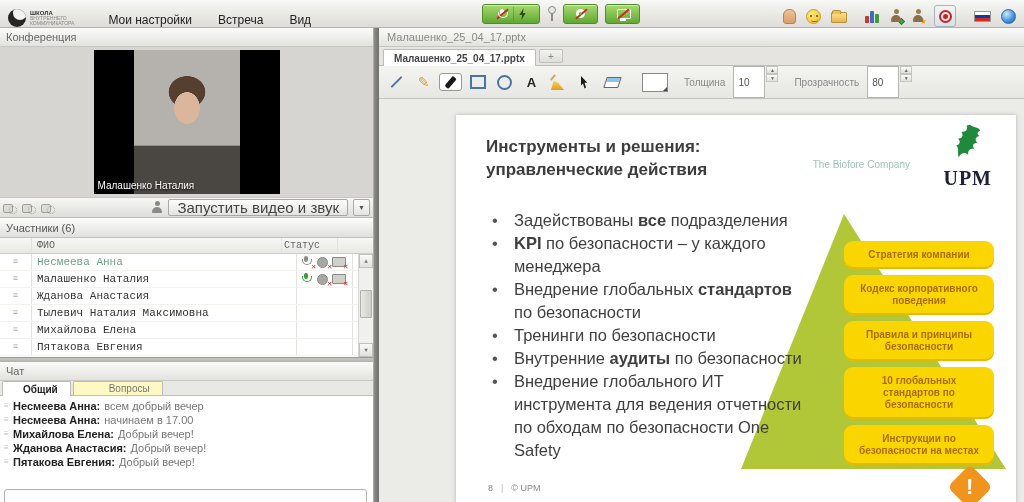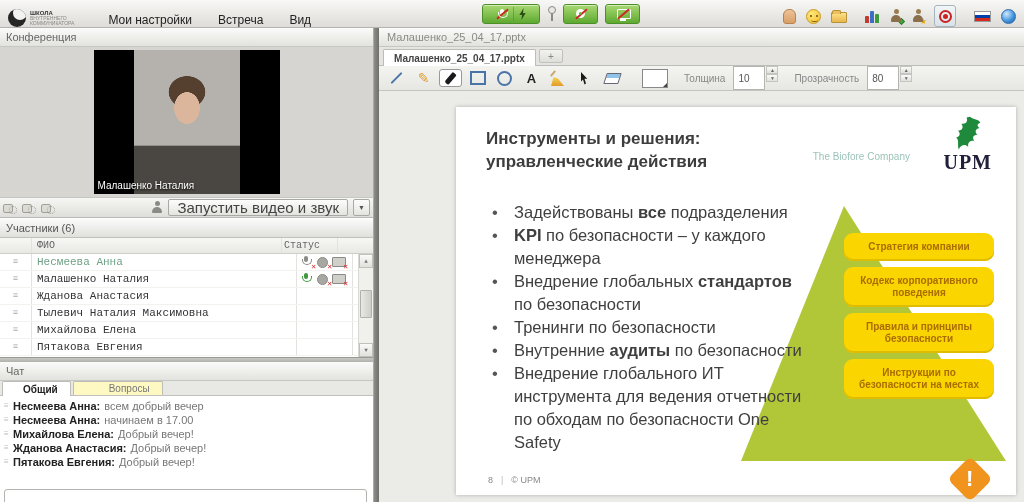--- a/index.html
+++ b/index.html
@@ -157,32 +157,32 @@
     background:linear-gradient(#f7d14a,#e09b2d); clip-path:polygon(20% 0,0 100%,100% 100%,55% 20%); }
   .t-cursor::before { content:""; width:10px; height:13px; background:#1a1a1a;
     clip-path:polygon(0 0,0 80%,25% 62%,40% 100%,55% 92%,40% 56%,68% 56%); }
   .t-eraser::before { content:""; width:13px; height:9px; transform:skewX(-18deg);
     background:linear-gradient(#8fc3e8 0 45%,#fdfdfd 45%); border:1px solid #667; border-radius:1px; }
   .swatch-wrap { margin-left:14px; width:26px; height:19px; border:1px solid #888; background:#fff; padding:1px; position:relative; }
   .swatch { width:100%; height:100%; }
   .swatch-drop { position:absolute; right:0px; bottom:0px; width:0; height:0; border-left:4px solid transparent; border-bottom:4px solid #444; }
   .tb-label { font-size:10px; color:#888; margin-left:12px; }
   .spin { display:flex; margin-left:4px; }
-  .spin-val { width:32px; height:24px; border:1px solid #b4b4b0; background:#fff; font-size:10px; color:#555; padding:0 4px; display:flex; align-items:center; }
+  .spin-val { width:32px; height:32px; border:1px solid #b4b4b0; background:#fff; font-size:10px; color:#555; padding:0 4px; display:flex; align-items:center; }
   .spin-btns { display:flex; flex-direction:column; margin-left:1px; }
   .spin-btns span { width:12px; height:8px; font-size:5px; line-height:7px; text-align:center; color:#666;
     border:1px solid #c4c4c0; background:linear-gradient(#fafaf8,#e0e0dc); }
 
   .canvas { flex:1; position:relative; background:#ebebe8; overflow:hidden; }
   .slide { position:absolute; left:77px; top:16px; width:560px; height:388px; background:#fff; box-shadow:0 0 4px rgba(0,0,0,.25); }
   .slide-title { position:absolute; left:30px; top:20px; width:345px; font-size:17px; font-weight:bold; color:#3d3d3d; line-height:23px; }
   .brand { position:absolute; right:14px; top:6px; width:220px; height:60px; }
   .brand .tagline { position:absolute; right:92px; top:38px; font-size:10px; color:#9cc3b8; }
   .brand .griffin { position:absolute; right:14px; top:2px; }
-  .brand .upm { position:absolute; right:10px; top:38px; font-family:"Liberation Serif",serif; font-size:20px; font-weight:bold; color:#20203a; letter-spacing:1px; }
+  .brand .upm { position:absolute; right:10px; top:46px; font-family:"Liberation Serif",serif; font-size:20px; font-weight:bold; color:#20203a; letter-spacing:1px; }
   .bullets { position:absolute; left:36px; top:94px; width:312px; font-size:16.5px; color:#3f3f3f; line-height:23px; z-index:3; }
   .bullets .bli { display:flex; }
   .bullets .dot { width:22px; flex:0 0 22px; color:#555; }
   .pyramid { position:absolute; left:285px; top:99px; width:0; height:0; z-index:1;
     border-left:103px solid transparent; border-right:162px solid transparent; border-bottom:255px solid #b2c737; }
   .boxes { position:absolute; left:388px; top:126px; width:150px; display:flex; flex-direction:column; gap:6px; z-index:2; }
   .ybox { background:#fbd500; border-radius:9px; box-shadow:inset 0 -2px #e0bc00; padding:8px 8px;
     font-size:10px; font-weight:bold; color:#a96d00; text-align:center; display:flex; align-items:center; justify-content:center; min-height:28px; line-height:12px; }
   .slide-footer { position:absolute; left:32px; bottom:10px; font-size:9px; color:#888; display:flex; gap:8px; align-items:center; }
   .slide-footer .sep { color:#bbb; }
@@ -463,20 +463,21 @@
             <div class="bli">
               <span class="dot">•</span>
               <span><span>Внедрение глобального ИТ инструмента для ведения отчетности по обходам по безопасности One Safety</span></span>
             </div>
           </div>
         <div class="pyramid"></div>
         <div class="boxes" id="box-list">
             <div class="ybox">Стратегия компании</div>
             <div class="ybox">Кодекс корпоративного поведения</div>
             <div class="ybox">Правила и принципы безопасности</div>
+            <div class="ybox">10 глобальных стандартов по безопасности</div>
             <div class="ybox">Инструкции по безопасности на местах</div>
           </div>
         <div class="slide-footer">
           <span>8</span>
           <span class="sep">|</span>
           <span>© UPM</span>
         </div>
         <div class="alert-diamond">
             <span>!</span>
           </div>

